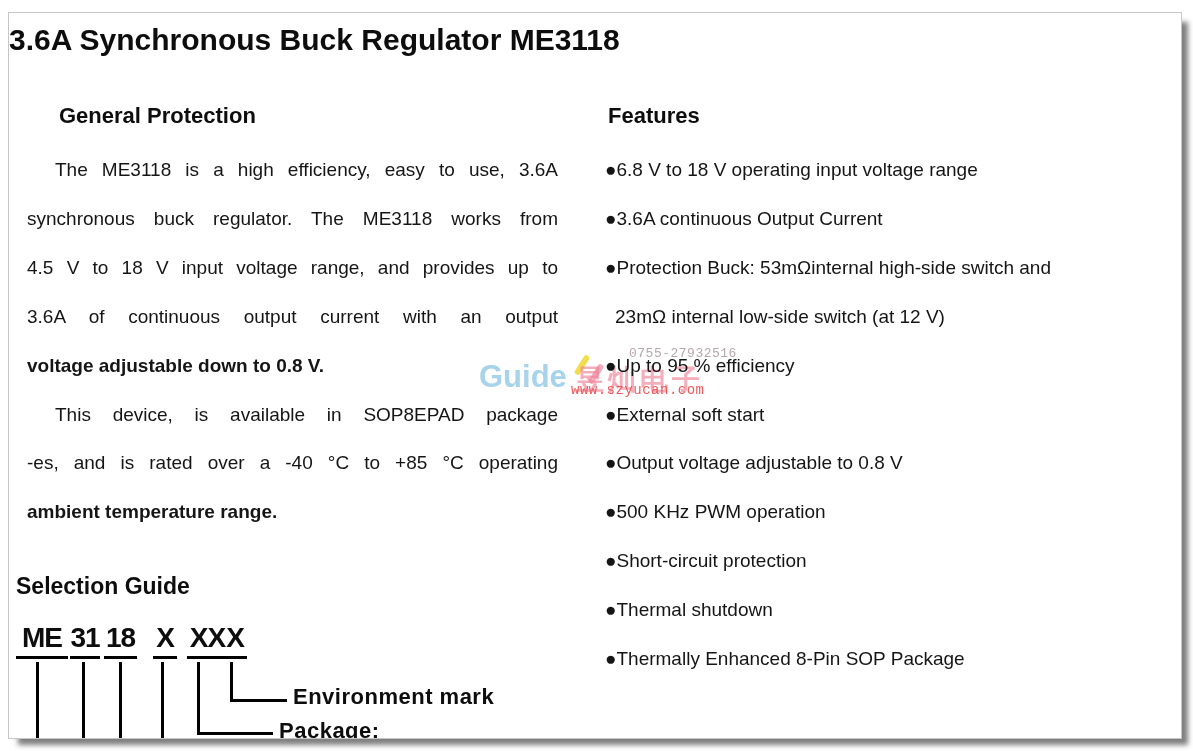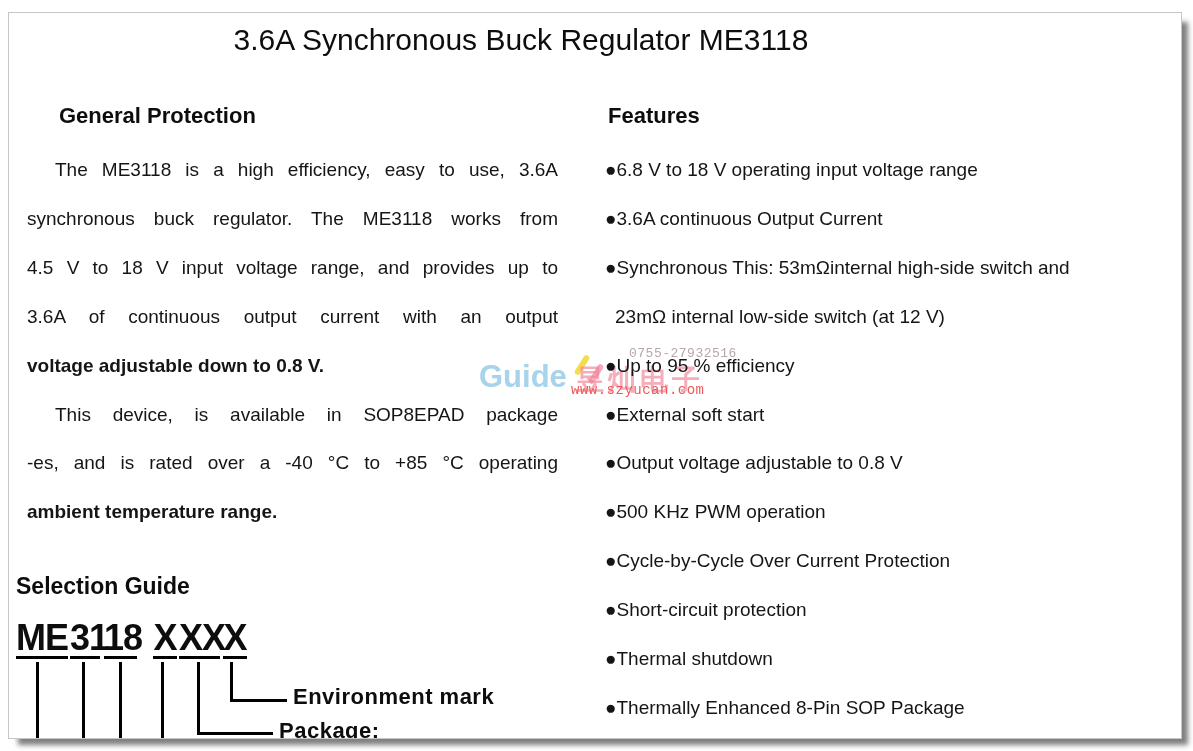--- a/index.html
+++ b/index.html
@@ -15,22 +15,21 @@
     position:absolute;left:8px;top:12px;
     width:1172px;height:725px;
     background:#ffffff;
     border:1px solid #c6c6c6;
     box-shadow:8px 8px 5px -2px rgba(0,0,0,0.5);
     overflow:hidden;
   }
   .abs{position:absolute;}
   .doc-title{
     left:0;top:10px;width:1024px;
-    text-align:center;
-    font-size:30px;font-weight:normal;
+    font-size:30px;font-weight:bold;
     color:#0d0d0d;
     white-space:nowrap;
     z-index:2;
   }
   .section-heading{
     font-size:22px;font-weight:bold;color:#0d0d0d;z-index:2;white-space:nowrap;
   }
   .gd-heading{left:50px;top:90px;}
   .ft-heading{left:599px;top:90px;}
   .sg-heading{left:7px;top:560px;font-size:23px;}
@@ -41,29 +40,29 @@
   .right-col{left:596px;top:133px;width:570px;}
   .pline{text-align:justify;text-align-last:justify;text-justify:inter-word;}
   .pline.first{text-indent:28px;}
   .pline.last{text-align:left;text-align-last:left;font-weight:bold;}
   .fline{white-space:nowrap;}
   .fline.cont{padding-left:10px;}
   
   .part-group{
     top:607px;height:36px;line-height:36px;
     text-align:center;
-    font-size:36px;font-weight:bold;letter-spacing:-1px;
+    font-size:28px;font-weight:bold;letter-spacing:-1px;
     border-bottom:3px solid #000;
     color:#0d0d0d;z-index:2;
   }
   .pg-0{left:7px;width:52px;}
   .pg-1{left:61px;width:30px;}
   .pg-2{left:95px;width:33px;}
   .pg-3{left:144px;width:24px;}
-  .pg-4{left:170px;width:41px;text-align:center;}
+  .pg-4{left:178px;width:41px;text-align:center;}
   .pg-5{left:214px;width:24px;}
   .vline{width:3px;background:#000;top:649px;z-index:2;}
   .vl-0{left:27px;height:76px;}
   .vl-1{left:73px;height:76px;}
   .vl-2{left:110px;height:76px;}
   .vl-3{left:152px;height:76px;}
   .vl-4{left:188px;height:73px;}
   .vl-5{left:221px;height:40px;}
   .hline{height:3px;background:#000;z-index:2;}
   .hl-env{left:221px;top:686px;width:57px;}
@@ -127,27 +126,26 @@
     <div class="pline">3.6A of continuous output current with an output</div>
     <div class="pline last">voltage adjustable down to 0.8 V.</div>
     <div class="pline first">This device, is available in SOP8EPAD package</div>
     <div class="pline">-es, and is rated over a -40 °C to +85 °C operating</div>
     <div class="pline last">ambient temperature range.</div>
   </div>
 
   <div class="abs body-col right-col">
     <div class="fline">●6.8 V to 18 V operating input voltage range</div>
     <div class="fline">●3.6A continuous Output Current</div>
-    <div class="fline">●Synchronous This: 53mΩinternal high-side switch and</div>
+    <div class="fline">●Protection Buck: 53mΩinternal high-side switch and</div>
     <div class="fline cont">23mΩ internal low-side switch (at 12 V)</div>
     <div class="fline">●Up to 95 % efficiency</div>
     <div class="fline">●External soft start</div>
     <div class="fline">●Output voltage adjustable to 0.8 V</div>
     <div class="fline">●500 KHz PWM operation</div>
-    <div class="fline">●Cycle-by-Cycle Over Current Protection</div>
     <div class="fline">●Short-circuit protection</div>
     <div class="fline">●Thermal shutdown</div>
     <div class="fline">●Thermally Enhanced 8-Pin SOP Package</div>
   </div>
 
   <div class="abs section-heading sg-heading">Selection Guide</div>
 
   <div class="abs part-group pg-0">ME</div>
   <div class="abs part-group pg-1">31</div>
   <div class="abs part-group pg-2">18</div>

